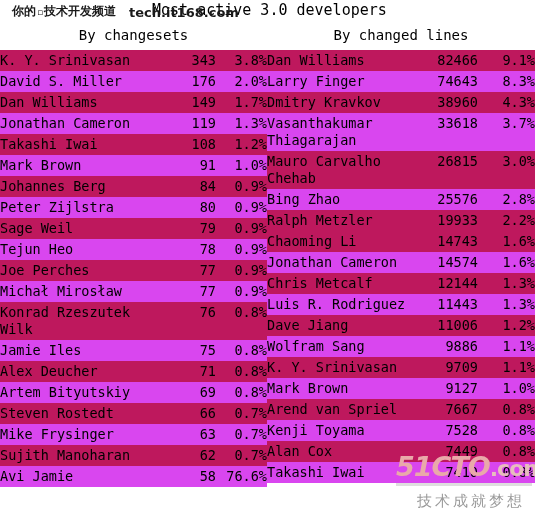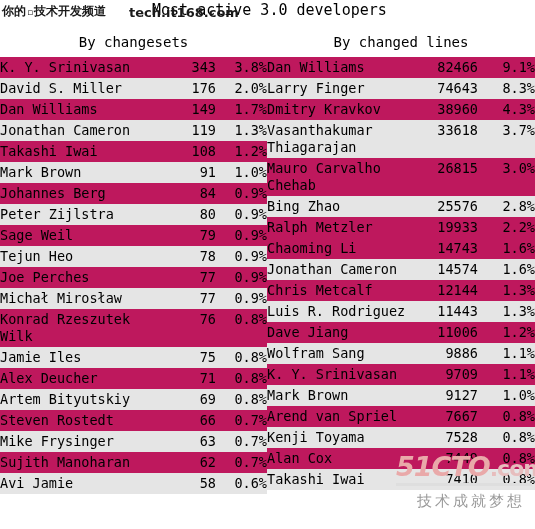--- a/index.html
+++ b/index.html
@@ -33,21 +33,20 @@
   .tables {
     display: flex;
     width: 535px;
     align-items: flex-start;
     position: relative;
     z-index: 1;
   }
   .col {
     width: 267px;
     flex: 0 0 267px;
-    margin-top: 7px;
   }
   .col.right { width: 268px; flex: 0 0 268px; }
 
   .col-head {
     text-align: center;
     font-size: 14px;
     line-height: 20px;
     padding: 3px 0 5px 0;
     font-family: "DejaVu Sans Mono", "Liberation Mono", monospace;
     white-space: nowrap;
@@ -60,21 +59,21 @@
     font-size: 13.5px;
   }
   table.devtable td {
     padding: 2px 0 2px 0;
     vertical-align: top;
     line-height: 17px;
     font-family: "DejaVu Sans Mono", "Liberation Mono", monospace;
     white-space: normal;
   }
   table.devtable tr.odd td { background: #be185d; }
-  table.devtable tr.even td { background: #e5e5e5; }
+  table.devtable tr.even td { background: #d946ef; }
 
   td.c-name {
     padding-left: 6px;
     word-break: break-word;
   }
   td.c-count {
     text-align: right;
     white-space: nowrap;
   }
   td.c-pct {
@@ -95,21 +94,21 @@
   .col.right td.c-pct   { width: 57px; }
 
   
   .wm {
     position: absolute;
     z-index: 5;
     pointer-events: none;
     user-select: none;
   }
   .wm-title-cn {
-    left: 2px;
+    left: 12px;
     top: 4px;
     font-family: "DejaVu Sans", "Liberation Sans", sans-serif;
     font-size: 12px;
     line-height: 14px;
     font-weight: bold;
     color: #1a1a1a;
     white-space: nowrap;
     letter-spacing: 0px;
   }
   .wm-title-cn .dot {
@@ -265,21 +264,21 @@
             <td class="c-pct">0.7%</td>
           </tr>
           <tr class="odd">
             <td class="c-name">Sujith Manoharan</td>
             <td class="c-count">62</td>
             <td class="c-pct">0.7%</td>
           </tr>
           <tr class="even">
             <td class="c-name">Avi Jamie</td>
             <td class="c-count">58</td>
-            <td class="c-pct">0.6%</td>
+            <td class="c-pct">76.6%</td>
           </tr>
         </tbody>
     </table>
   </div>
 
   <div class="col right">
     <div class="col-head">By changed lines</div>
     <table class="devtable">
       <tbody>
           <tr class="odd">

